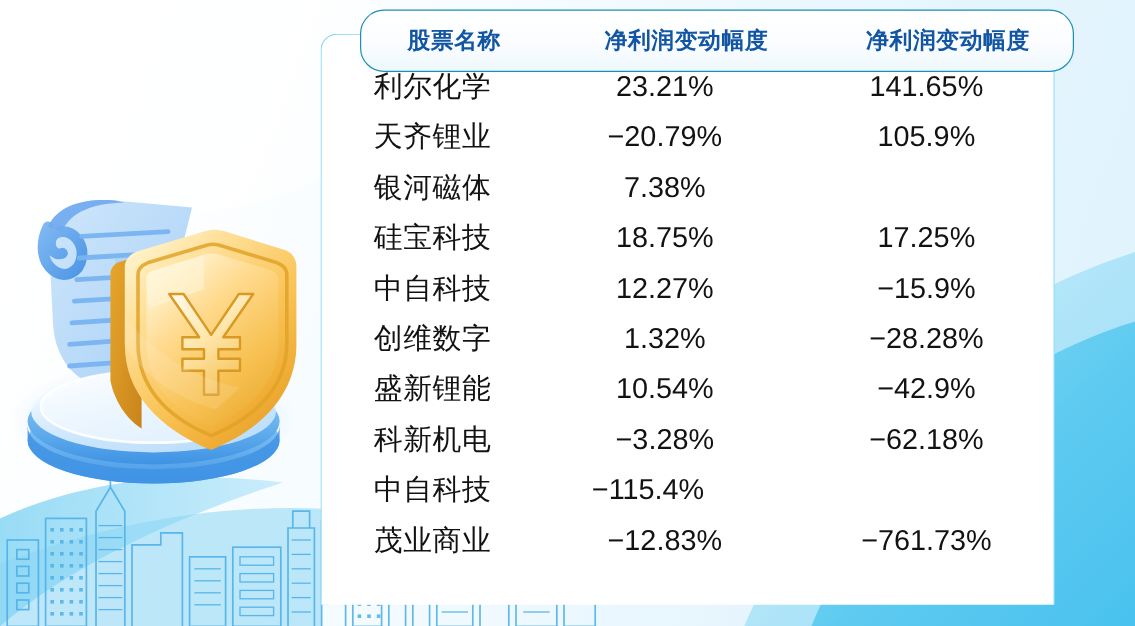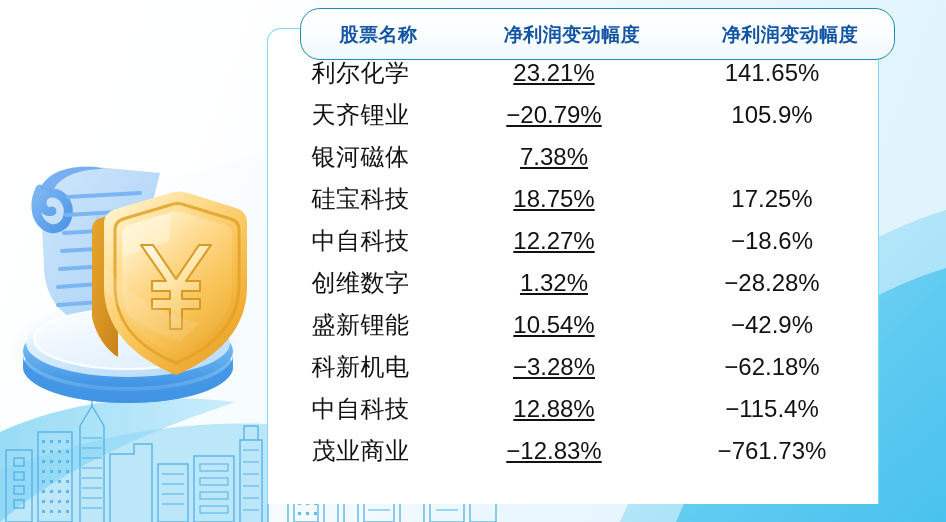--- a/index.html
+++ b/index.html
@@ -63,21 +63,21 @@
     display:flex;align-items:center;height:42px;
   }
   .cell{
     color:#121212;
     font-size:24px;
     text-align:center;
     line-height:1;
     white-space:nowrap;
   }
   .c1{width:155px;letter-spacing:0.5px;}
-  .c2{width:232px;text-decoration:underline;}
+  .c2{width:232px;}
   .c3{width:204px;}
 </style>
 </head>
 <body>
 
 <div id="stage">
 
   <svg class="bg-layer" width="946" height="522" viewBox="0 0 946 522" preserveAspectRatio="none">
     <defs>
       <linearGradient id="swooshA" x1="0" y1="0" x2="1" y2="1">
@@ -373,40 +373,39 @@
       <div class="cell c2">7.38%</div>
     </div>
     <div class="row">
       <div class="cell c1">硅宝科技</div>
       <div class="cell c2">18.75%</div>
       <div class="cell c3">17.25%</div>
     </div>
     <div class="row">
       <div class="cell c1">中自科技</div>
       <div class="cell c2">12.27%</div>
-      <div class="cell c3">−18.6%</div>
+      <div class="cell c3">−15.9%</div>
     </div>
     <div class="row">
       <div class="cell c1">创维数字</div>
       <div class="cell c2">1.32%</div>
       <div class="cell c3">−28.28%</div>
     </div>
     <div class="row">
       <div class="cell c1">盛新锂能</div>
       <div class="cell c2">10.54%</div>
       <div class="cell c3">−42.9%</div>
     </div>
     <div class="row">
       <div class="cell c1">科新机电</div>
       <div class="cell c2">−3.28%</div>
       <div class="cell c3">−62.18%</div>
     </div>
     <div class="row">
       <div class="cell c1">中自科技</div>
-      <div class="cell c2">12.88%</div>
       <div class="cell c3">−115.4%</div>
     </div>
     <div class="row">
       <div class="cell c1">茂业商业</div>
       <div class="cell c2">−12.83%</div>
       <div class="cell c3">−761.73%</div>
     </div>
   </div>
 
 </div>

